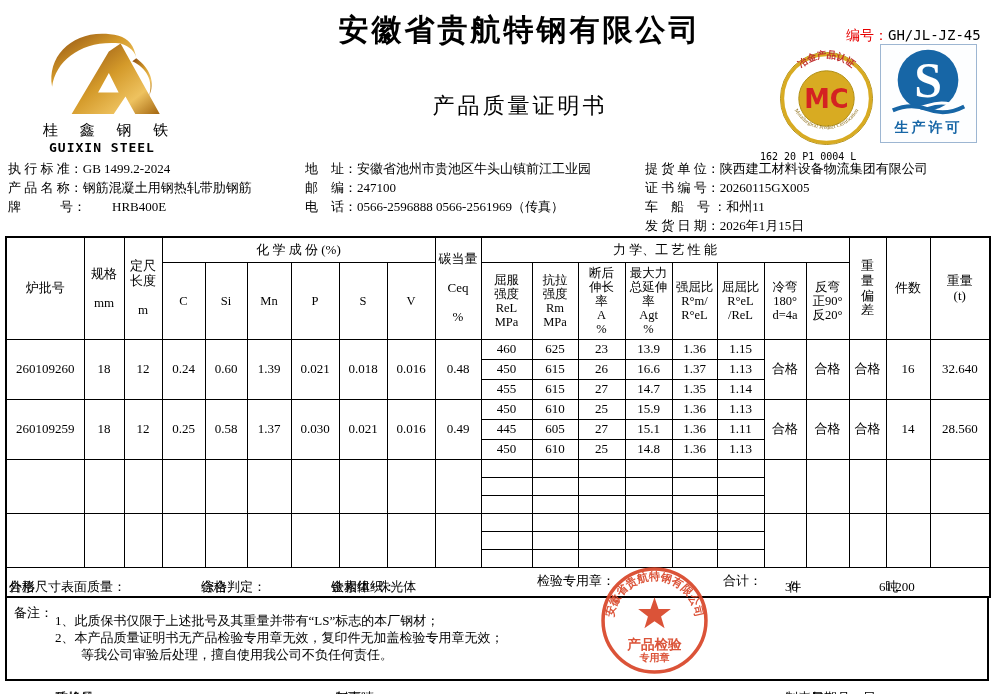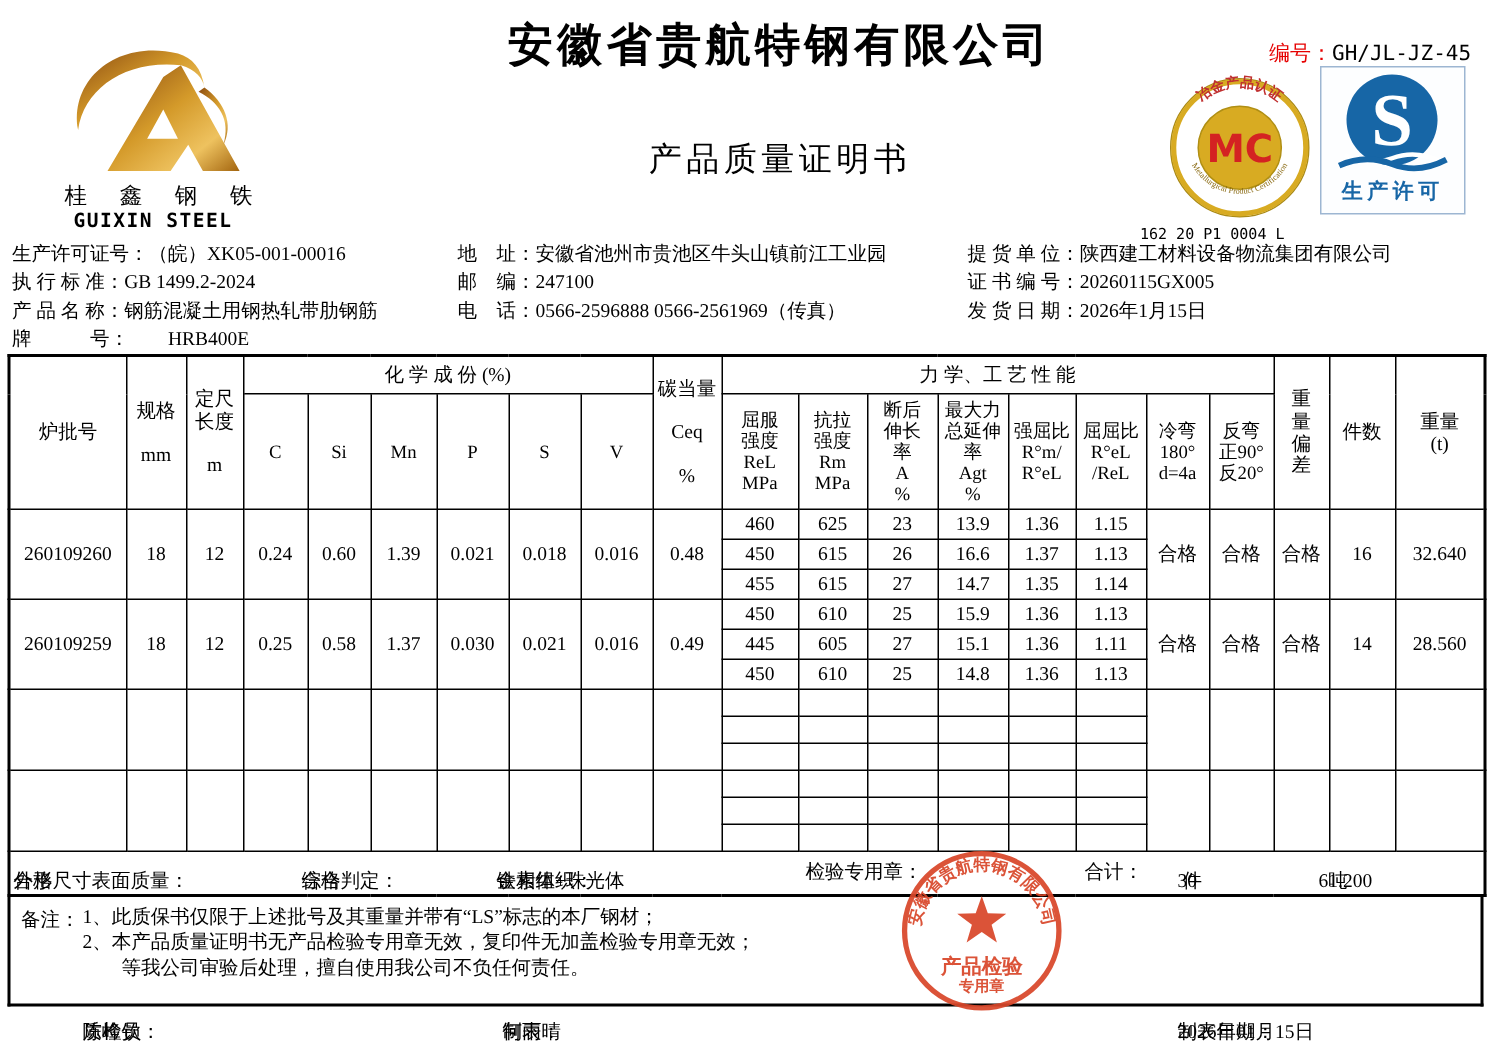--- a/index.html
+++ b/index.html
@@ -30,21 +30,21 @@
                 font-size:13px;line-height:1.12;overflow:hidden;}
   .pre{white-space:pre-line;}
   tr.h1 td{height:24px;}
   tr.h2 td{height:76px;font-size:12.5px;}
   tr.dsub td{height:19px;}
   tr.esub td{height:17px;}
   tr.sumrow td{height:28px;}
   .sumcell{position:relative;text-align:left;}
   .sumcell span{position:absolute;top:6px;white-space:nowrap;}
   .remarks{border:2px solid #000;border-top:none;position:relative;height:64px;
-           padding:4px 4px 3px 48px;text-align:left;}
+           padding:14px 4px 3px 48px;text-align:left;}
   .remarks .rlabel{position:absolute;left:7px;top:6px;}
   .rline{height:17px;white-space:nowrap;}
   .footerline{position:relative;height:24px;}
   .footerline span{position:absolute;top:4px;white-space:nowrap;}
   .stamp{position:absolute;top:564px;left:598px;width:113px;height:113px;opacity:.93;z-index:6;}
 </style>
 </head>
 <body>
 
 <div class="page">
@@ -97,33 +97,33 @@
       <circle cx="47" cy="35" r="31" fill="#1766a6"></circle>
       <text x="47" y="52" text-anchor="middle" font-size="51" font-weight="bold" fill="#ffffff" font-family="&quot;Liberation Serif&quot;,serif">S</text>
       <path d="M 15 59 Q 31 67 47 61 Q 63 55 80 63" stroke="#ffffff" stroke-width="3" fill="none"></path>
       <path d="M 11 66 Q 29 58 47 65 Q 65 72 84 62" stroke="#1766a6" stroke-width="4" fill="none"></path>
     </svg>
     <div class="qs-label">生产许可</div>
   </div>
 
   <div class="info">
     <div class="info-col" style="left:0;">
-      <div class="info-line"><span>生产许可证号：</span><span>（皖）XK05-001-00016</span></div>
       <div class="info-line"><span>执 行 标 准：</span><span>GB 1499.2-2024</span></div>
       <div class="info-line"><span>产 品 名 称：</span><span>钢筋混凝土用钢热轧带肋钢筋</span></div>
       <div class="info-line"><span>牌　　　号：</span><span class="ind">HRB400E</span></div>
     </div>
     <div class="info-col" style="left:297px;">
       <div class="info-line"><span>地　址：</span><span>安徽省池州市贵池区牛头山镇前江工业园</span></div>
       <div class="info-line"><span>邮　编：</span><span>247100</span></div>
       <div class="info-line"><span>电　话：</span><span>0566-2596888  0566-2561969（传真）</span></div>
     </div>
     <div class="info-col" style="left:637px;">
       <div class="info-line"><span>提 货 单 位：</span><span>陕西建工材料设备物流集团有限公司</span></div>
       <div class="info-line"><span>证 书 编 号：</span><span>20260115GX005</span></div>
+      <div class="info-line"><span>车　船　号 ：</span><span>和州11</span></div>
       <div class="info-line"><span>发 货 日 期：</span><span>2026年1月15日</span></div>
     </div>
   </div>
 
   <div class="sheet">
     <table class="cert">
       <colgroup>
         <col style="width:78px">
           <col style="width:40px">
           <col style="width:38px">

